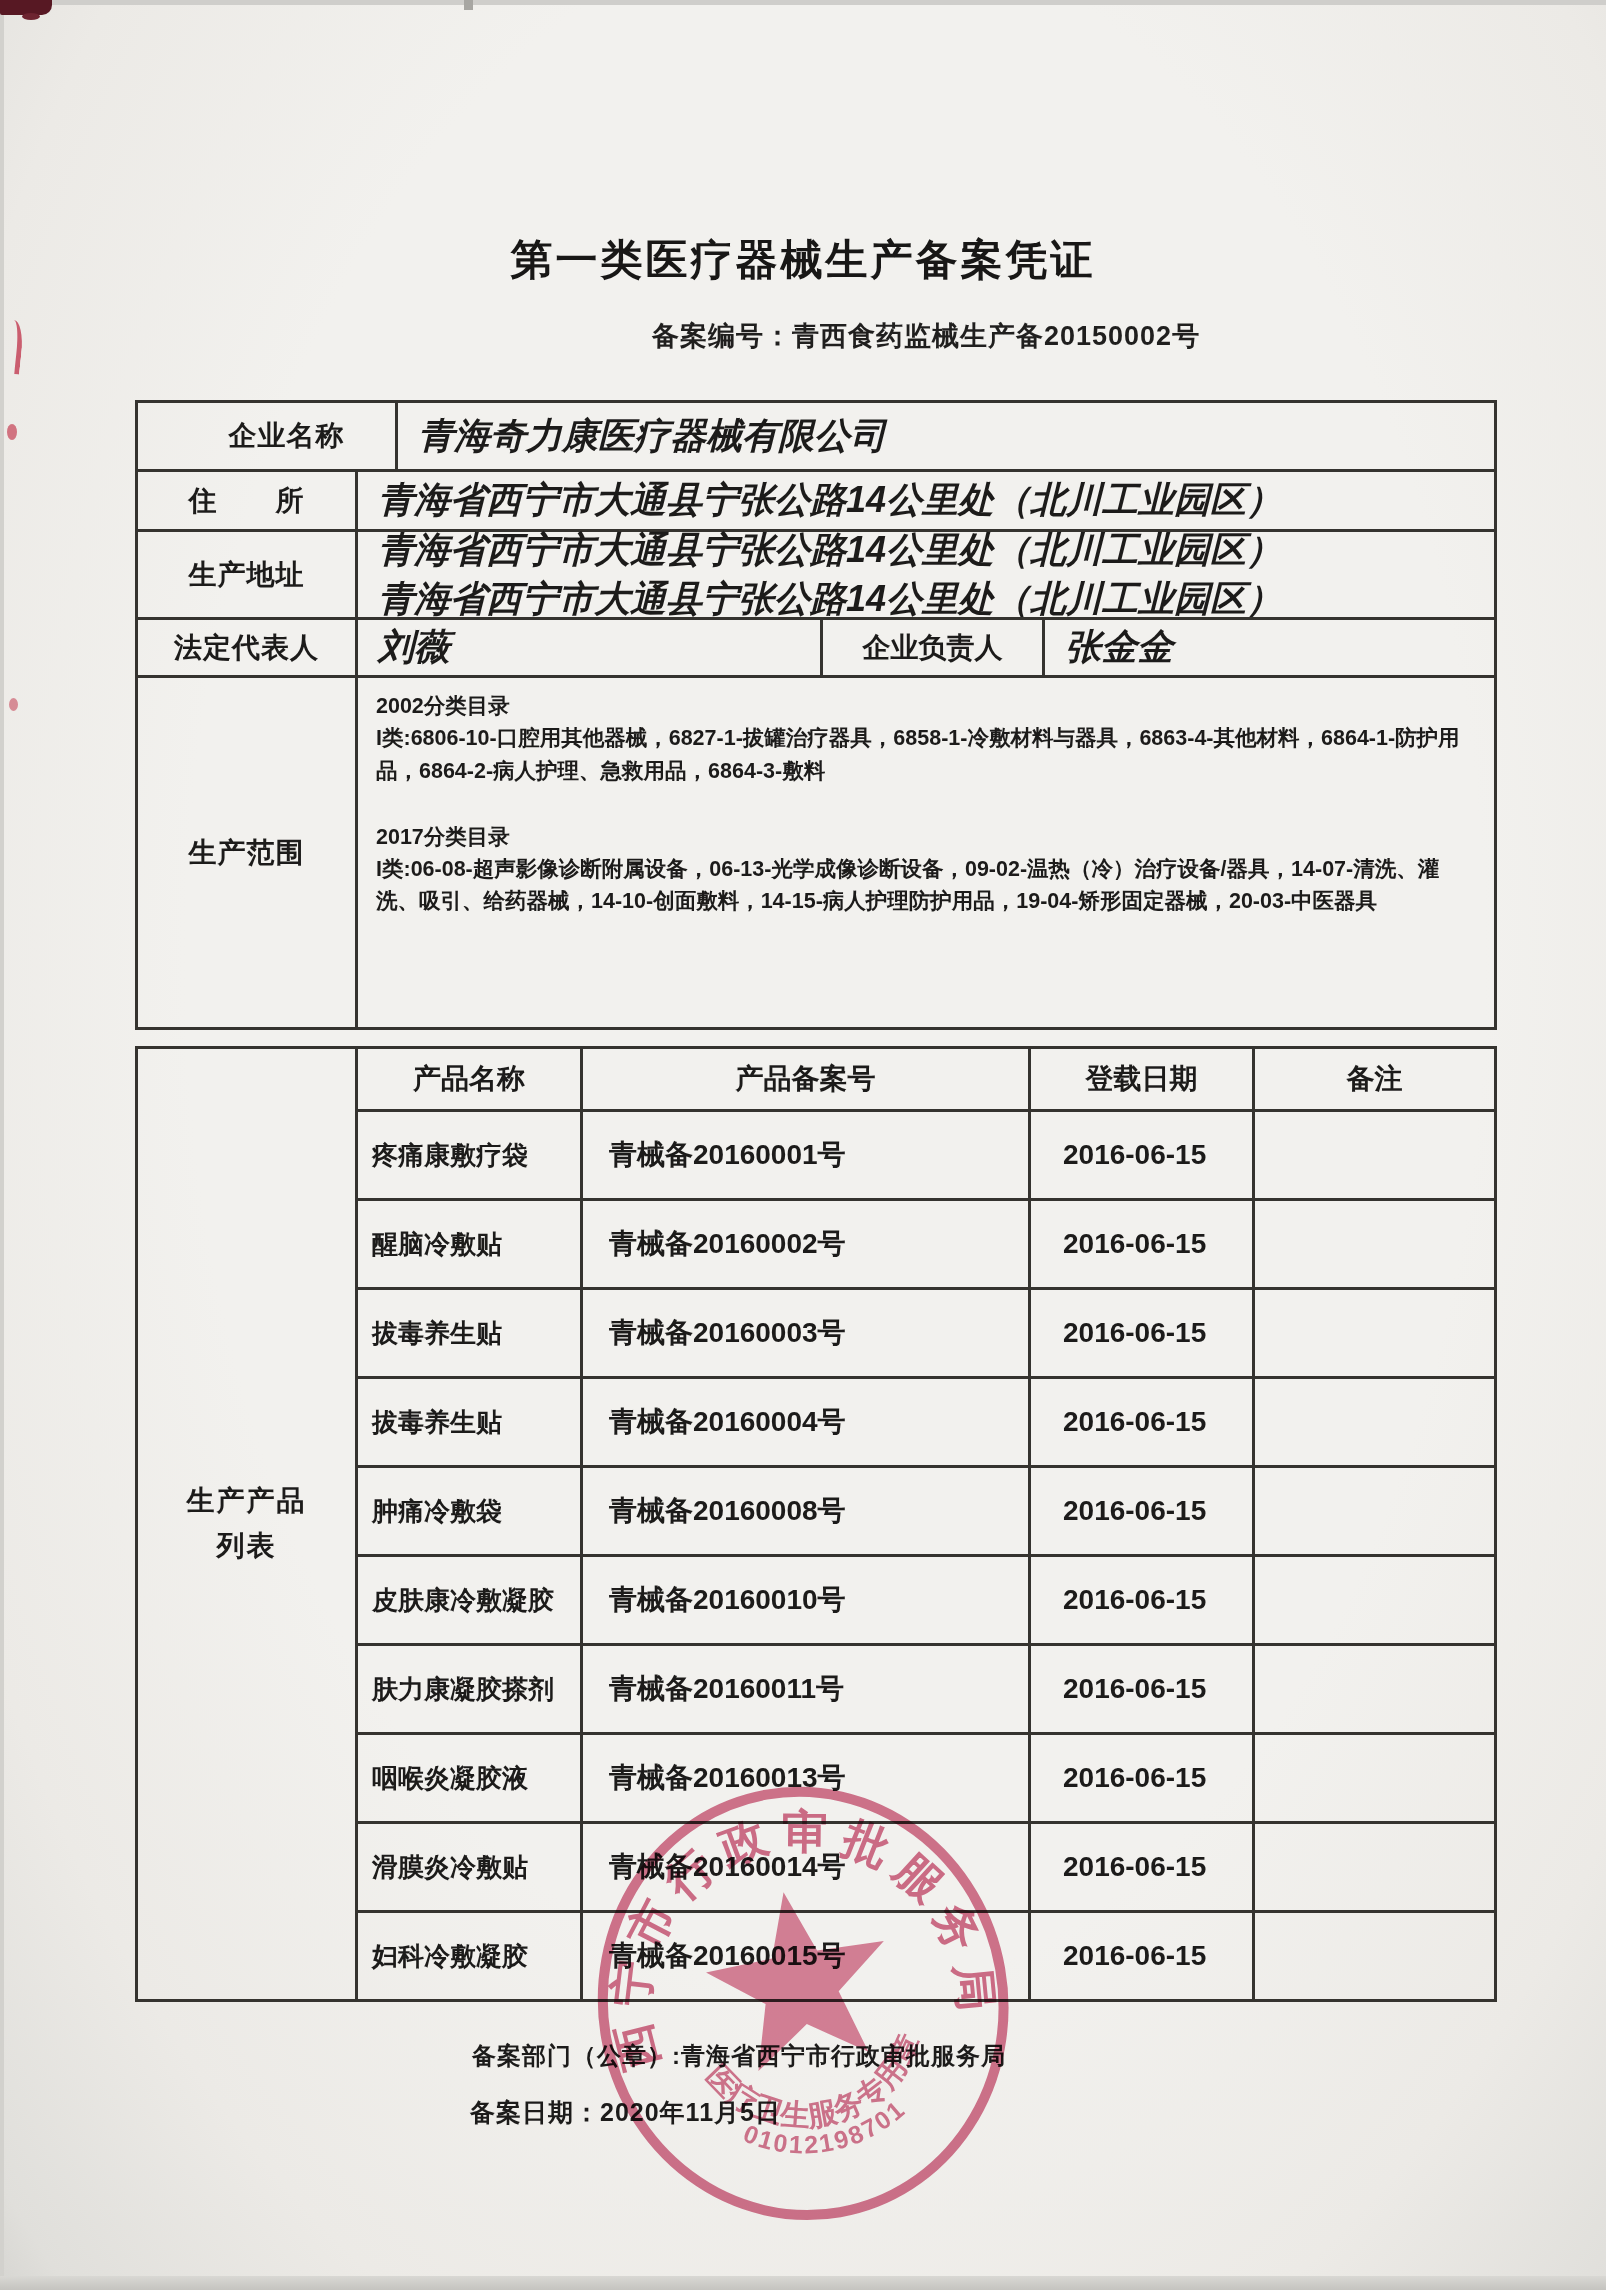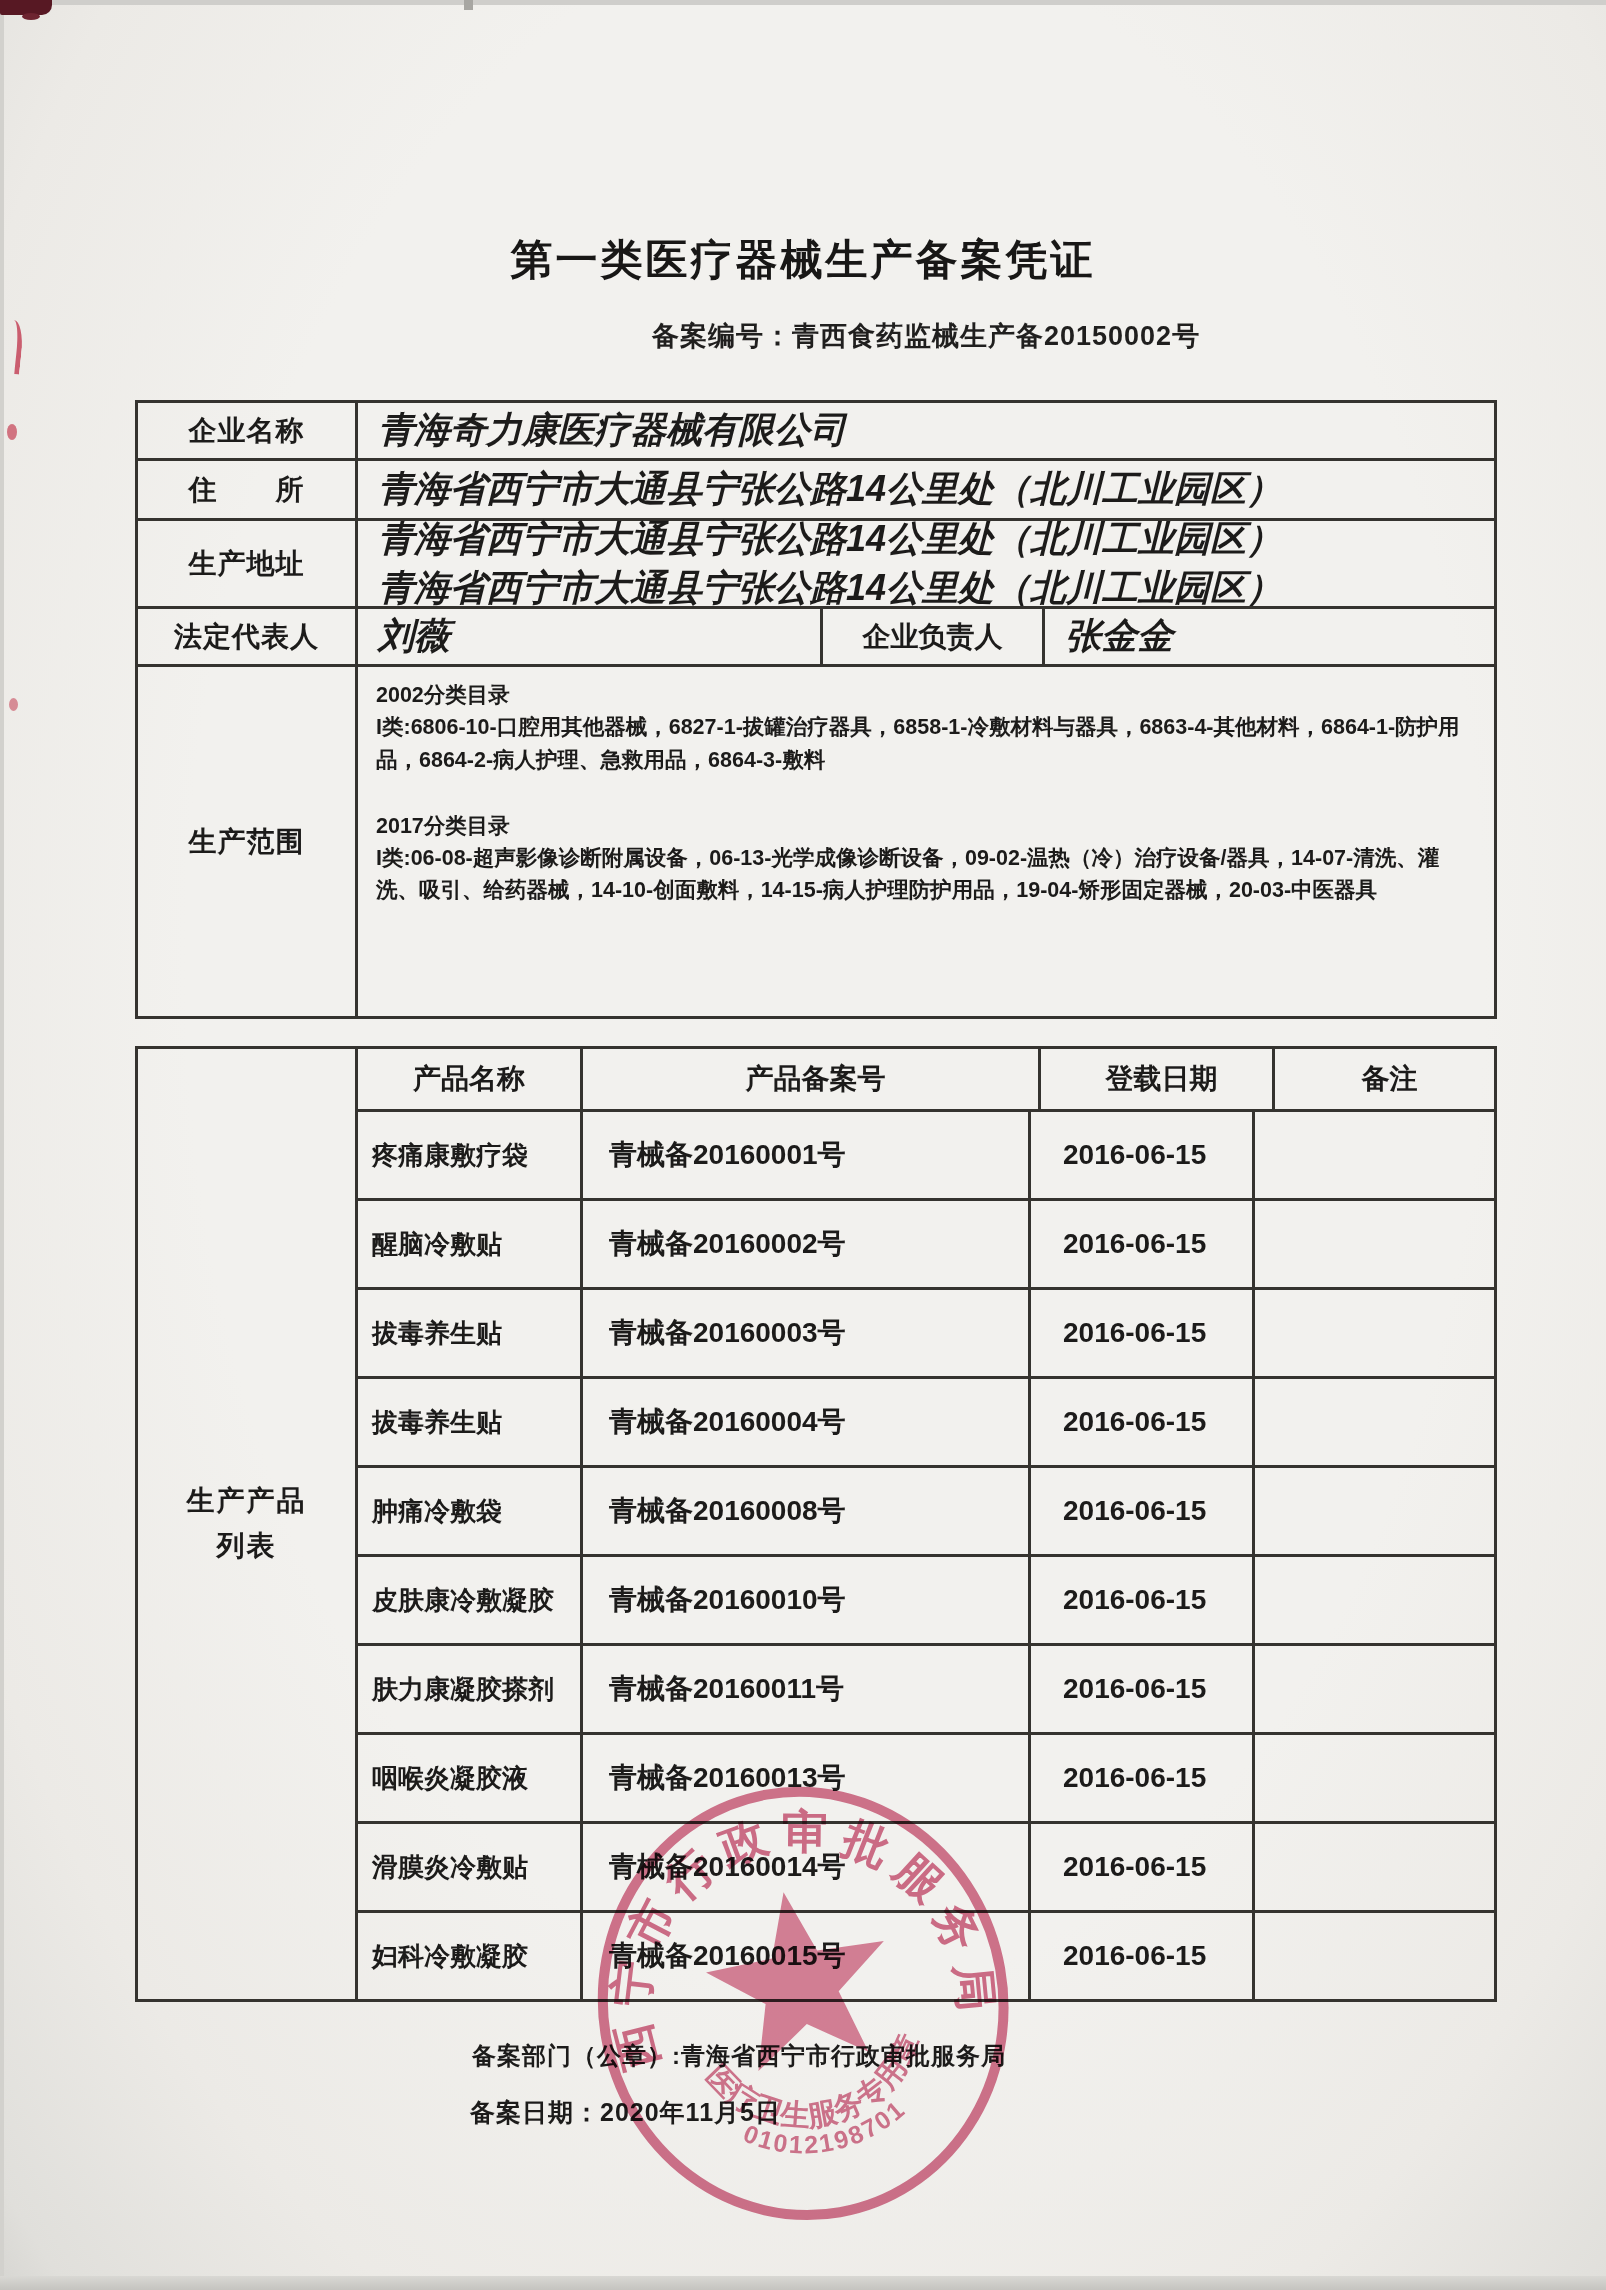--- a/index.html
+++ b/index.html
@@ -28,42 +28,42 @@
   }
   .t1row{display:flex;box-sizing:border-box;}
   .t1row + .t1row{border-top:3px solid #35332f;}
   .cell{box-sizing:border-box;display:flex;align-items:center;}
   .lblcell{
     flex:0 0 220px;justify-content:center;border-right:3px solid #35332f;
     font-family:"Liberation Serif","DejaVu Serif",serif;
     font-weight:700;font-size:28px;letter-spacing:1px;text-align:center;line-height:1.35;
   }
   .valcell{flex:1;padding:6px 20px;font-size:36px;font-weight:700;line-height:1.35;font-style:italic;}
-  .r1{height:55px;} .r2{height:60px;} .r3{height:88px;} .r4{height:58px;} .r5{height:352px;}
+  .r1{height:66px;padding-left:40px;} .r2{height:60px;} .r3{height:88px;} .r4{height:58px;} .r5{height:352px;}
   .midlbl{flex:0 0 225px;justify-content:center;border-right:3px solid #35332f;border-left:3px solid #35332f;
     font-family:"Liberation Serif","DejaVu Serif",serif;font-weight:700;font-size:28px;}
   .v-fixed{flex:0 0 462px;}
   .scopecell{flex:1;display:flex;flex-direction:column;align-items:flex-start;justify-content:flex-start;
     padding:12px 18px;font-size:21.5px;font-weight:600;line-height:1.5;}
   .scope-block{margin-bottom:34px;}
   .scope-title{font-weight:700;}
 
   
   .tbl2{
     position:absolute;left:135px;top:1046px;width:1362px;
     border:3px solid #35332f;display:flex;box-sizing:border-box;
   }
   .t2label{
     flex:0 0 220px;border-right:3px solid #35332f;display:flex;flex-direction:column;
     align-items:center;justify-content:center;
     font-family:"Liberation Serif","DejaVu Serif",serif;
     font-weight:700;font-size:28px;letter-spacing:2px;line-height:1.6;box-sizing:border-box;
   }
   .t2right{flex:1;display:flex;flex-direction:column;box-sizing:border-box;}
-  .t2hrow{display:flex;height:60px;box-sizing:border-box;gap:10px;}
+  .t2hrow{display:flex;height:60px;box-sizing:border-box;}
   .t2row{display:flex;height:89px;border-top:3px solid #35332f;box-sizing:border-box;justify-content:center;}
   .c{box-sizing:border-box;display:flex;align-items:center;}
   .c-name{flex:0 0 225px;border-right:3px solid #35332f;padding-left:14px;
     font-family:"Liberation Serif","DejaVu Serif",serif;font-weight:700;font-size:26px;}
   .c-num{flex:0 0 448px;border-right:3px solid #35332f;padding-left:26px;font-size:28px;font-weight:700;}
   .c-date{flex:0 0 224px;border-right:3px solid #35332f;padding-left:32px;font-size:28px;font-weight:600;}
   .c-note{flex:1;}
   .hc{justify-content:center;padding:0;font-family:"Liberation Serif","DejaVu Serif",serif;
     font-weight:700;font-size:28px;}
 

